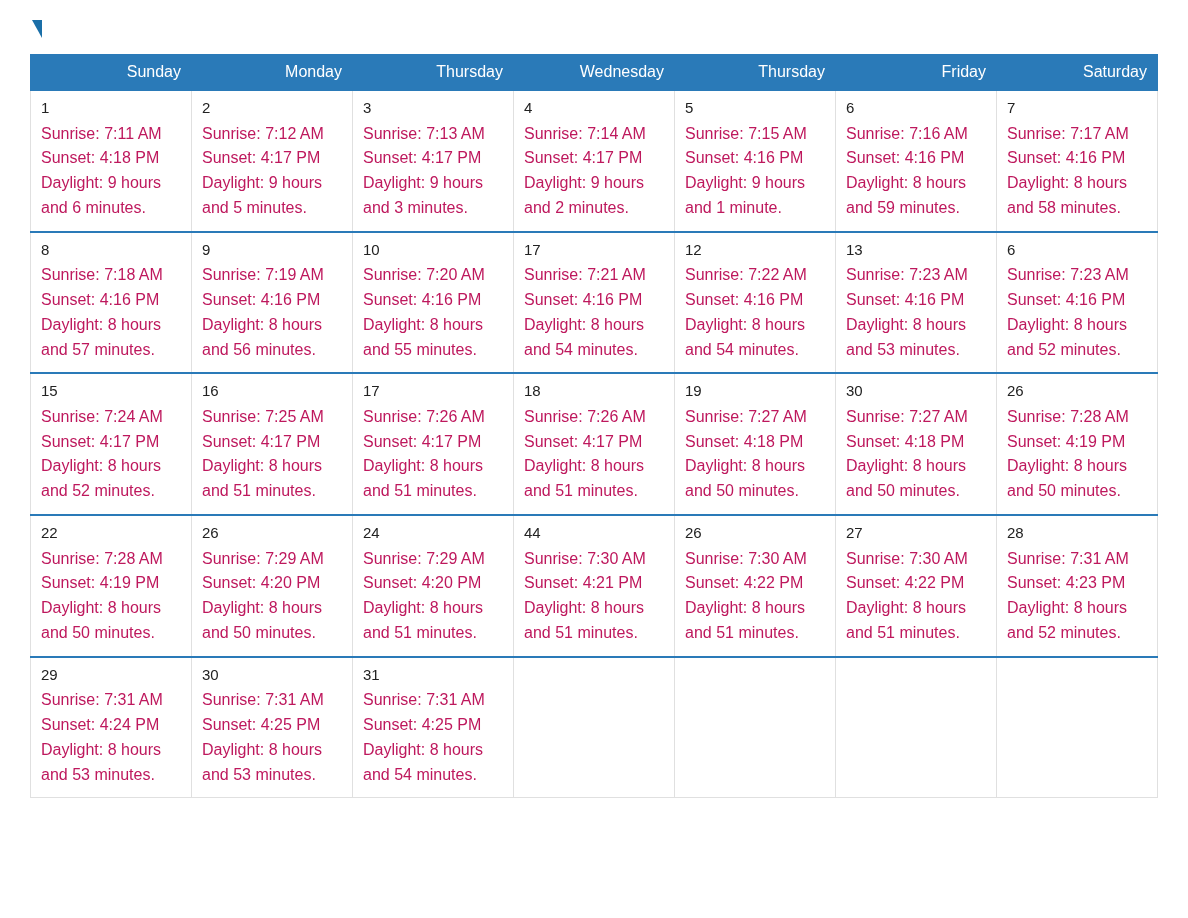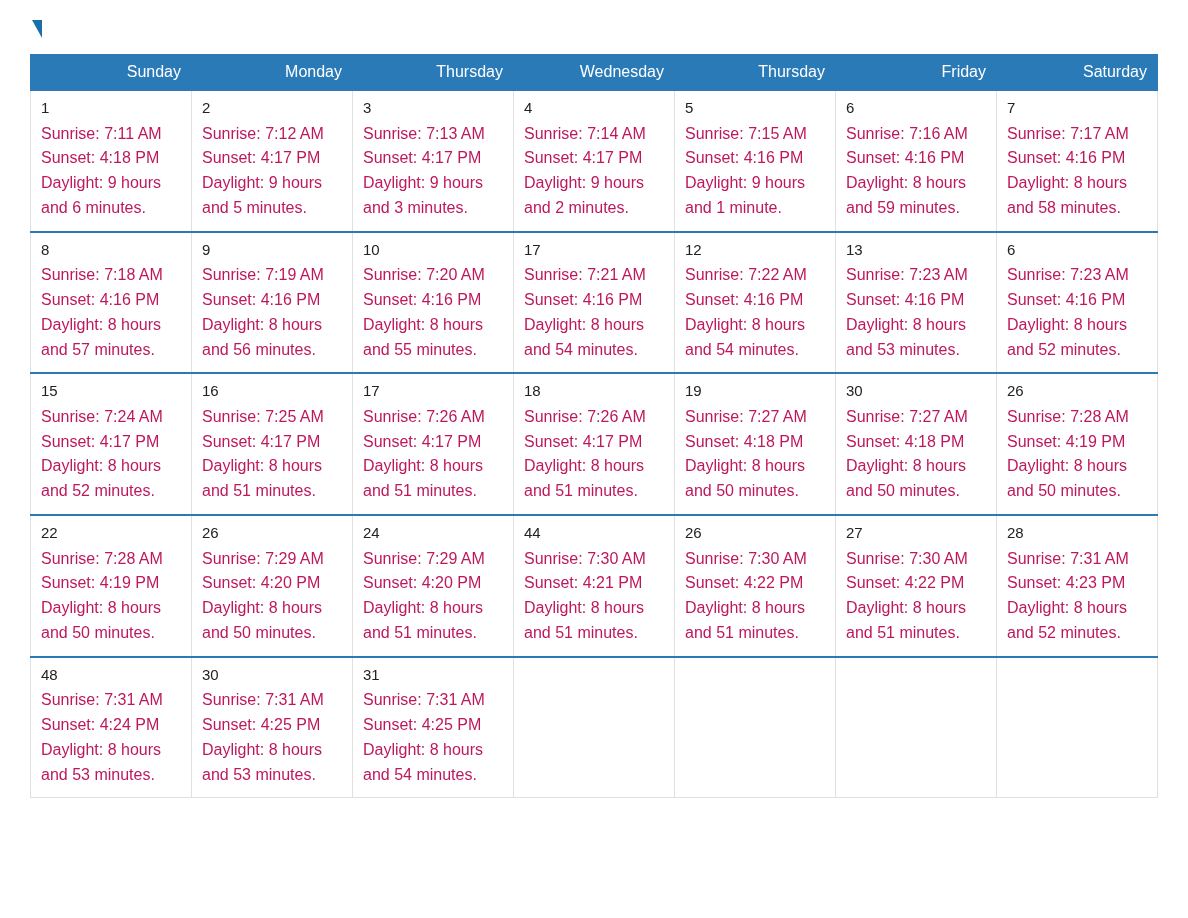--- a/index.html
+++ b/index.html
@@ -255,21 +255,21 @@
           <div class="day-number">27</div>
           <div class="day-info">Sunrise: 7:30 AM<br>Sunset: 4:22 PM<br>Daylight: 8 hours <br>and 51 minutes.</div>
         </td>
         <td>
           <div class="day-number">28</div>
           <div class="day-info">Sunrise: 7:31 AM<br>Sunset: 4:23 PM<br>Daylight: 8 hours <br>and 52 minutes.</div>
         </td>
       </tr>
       <tr>
         <td>
-          <div class="day-number">48</div>
+          <div class="day-number">29</div>
           <div class="day-info">Sunrise: 7:31 AM<br>Sunset: 4:24 PM<br>Daylight: 8 hours <br>and 53 minutes.</div>
         </td>
         <td>
           <div class="day-number">30</div>
           <div class="day-info">Sunrise: 7:31 AM<br>Sunset: 4:25 PM<br>Daylight: 8 hours <br>and 53 minutes.</div>
         </td>
         <td>
           <div class="day-number">31</div>
           <div class="day-info">Sunrise: 7:31 AM<br>Sunset: 4:25 PM<br>Daylight: 8 hours <br>and 54 minutes.</div>
         </td>

